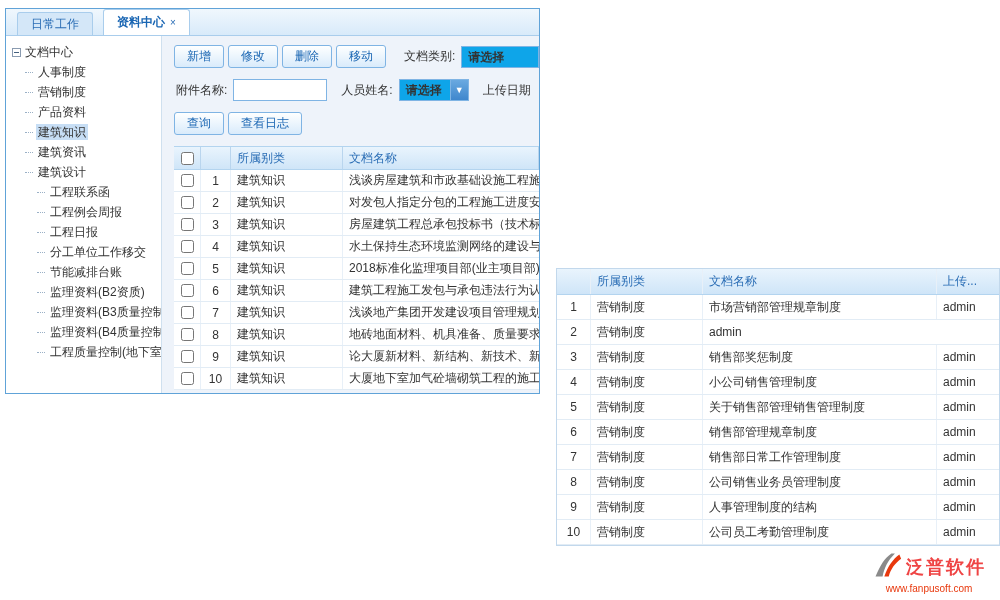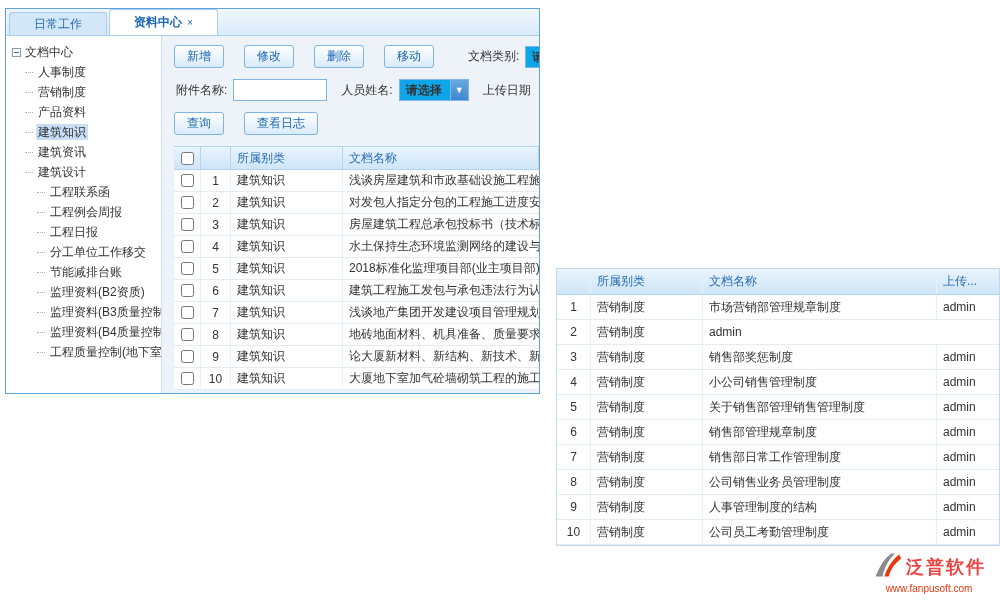--- a/index.html
+++ b/index.html
@@ -2,41 +2,41 @@
 <html><head>
 <meta charset="utf-8">
 <style>
   *{box-sizing:border-box;margin:0;padding:0;}
   html,body{width:1000px;height:600px;}
   body{position:relative;background:#fff;font-family:"Liberation Sans",sans-serif;font-size:12px;color:#333;overflow:hidden;}
 
   
   #panel1{position:absolute;left:5px;top:8px;width:535px;height:386px;border:1px solid #60a3d8;background:#fff;overflow:hidden;}
   .tabbar{height:27px;background:linear-gradient(#f0f7fd,#d8eafa);border-bottom:1px solid #a9cdec;display:flex;align-items:flex-end;padding-left:3px;}
-  .tab{height:23px;line-height:22px;padding:0 24px;margin-right:2px;border:1px solid #a9cdec;border-bottom:none;border-radius:3px 3px 0 0;background:#d4e7f8;color:#2a6db5;white-space:nowrap;cursor:default;}
+  .tab{height:23px;line-height:22px;padding:0 13px;margin-right:2px;border:1px solid #a9cdec;border-bottom:none;border-radius:3px 3px 0 0;background:#d4e7f8;color:#2a6db5;white-space:nowrap;cursor:default;margin-left:8px;}
   .tab.active{background:#fff;font-weight:bold;height:26px;line-height:25px;color:#1a66b3;}
   .tab .x{color:#2a6db5;font-size:10px;margin-left:5px;vertical-align:top;font-weight:normal;}
   .p1-body{display:flex;height:357px;}
 
   
   .tree{width:156px;border-right:1px solid #cfe0ef;padding:6px 0 0 6px;overflow:hidden;flex-shrink:0;background:#fff;}
   .tree-row{height:20px;line-height:20px;white-space:nowrap;color:#333;overflow:hidden;}
   .minusbox{display:inline-block;width:9px;height:9px;border:1px solid #8a9bb0;background:#fff;position:relative;margin-right:4px;vertical-align:middle;}
   .minusbox::after{content:"";position:absolute;left:1px;right:1px;top:3px;border-top:1px solid #44607e;}
   .lvl1{padding-left:13px;}
   .lvl2{padding-left:25px;}
   .tree-item::before{content:"";display:inline-block;width:8px;margin-right:3px;border-top:1px dotted #9ab0c6;vertical-align:middle;}
   .tree-item span.sel-label{padding:1px 2px;}
   .tree-item.selected span.sel-label{background:#c7def5;}
 
   
   .content{flex:1;background:#eef3fa;padding:9px 0 0 12px;overflow:hidden;position:relative;}
   .tb-row{display:flex;align-items:center;white-space:nowrap;margin-bottom:11px;}
   .tb-row > *{flex-shrink:0;}
-  .btn{height:23px;padding:0 12px;margin-right:20px;border:1px solid #7fb4e4;border-radius:3px;background:linear-gradient(#feffff,#d9ebfb);color:#1a66b3;font-size:12px;font-family:Liberation Serif, serif;cursor:pointer;}
+  .btn{height:23px;padding:0 12px;margin-right:4px;border:1px solid #7fb4e4;border-radius:3px;background:linear-gradient(#feffff,#d9ebfb);color:#1a66b3;font-size:12px;font-family:Liberation Serif, serif;cursor:pointer;}
   .lbl{color:#333;margin:0 6px 0 14px;}
   .lbl.first{margin-left:2px;}
   .sel{display:flex;width:78px;height:22px;border:1px solid #7fb4e4;background:#0ea5e9;font-weight:bold;}
   .sel .val{flex:1;line-height:20px;padding-left:6px;color:#333;overflow:hidden;}
   .sel .arrow{width:18px;background:linear-gradient(#6aa9e0,#3f87cd);border-left:1px solid #7fb4e4;color:#fff;text-align:center;line-height:20px;font-size:9px;}
   .inp{width:94px;height:22px;border:1px solid #7fb4e4;background:#fff;padding:0 4px;font-size:12px;}
 
   
   .thead,.trow{display:flex;align-items:center;}
   .thead{height:24px;background:linear-gradient(#e9f4fd,#cfe5f8);border-top:1px solid #b3d4ef;border-bottom:1px solid #b3d4ef;color:#2a6db5;}

